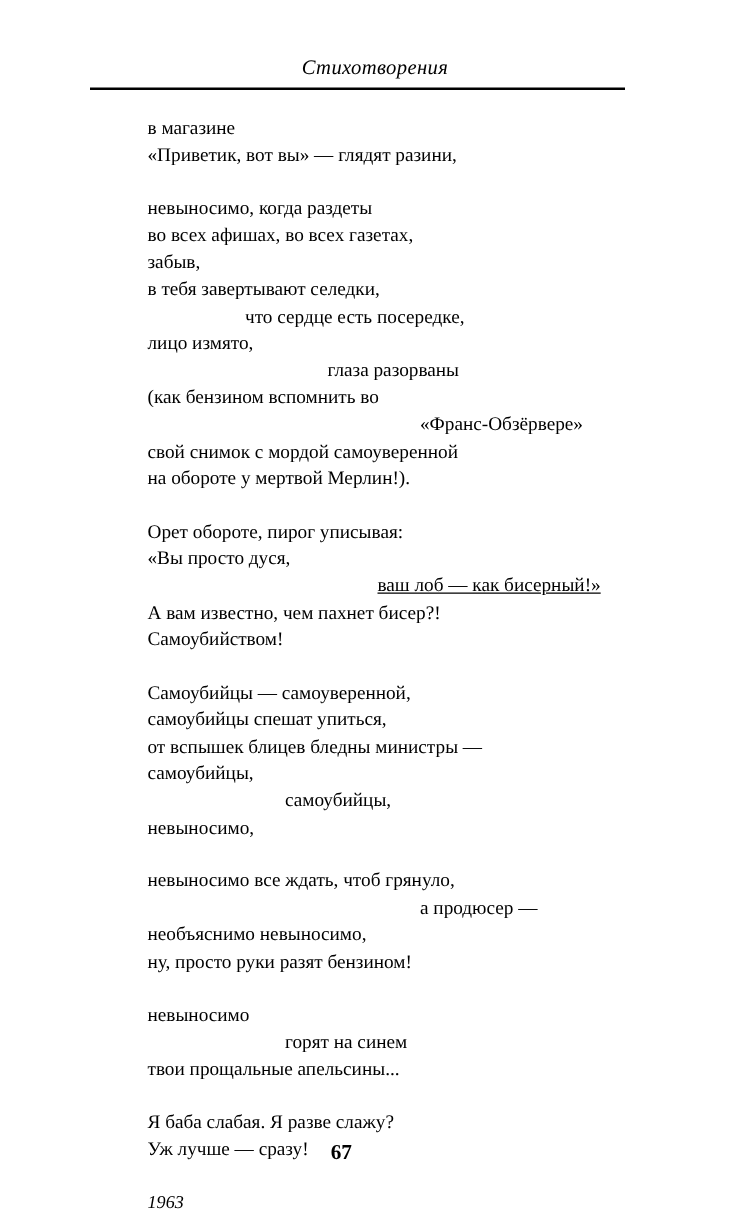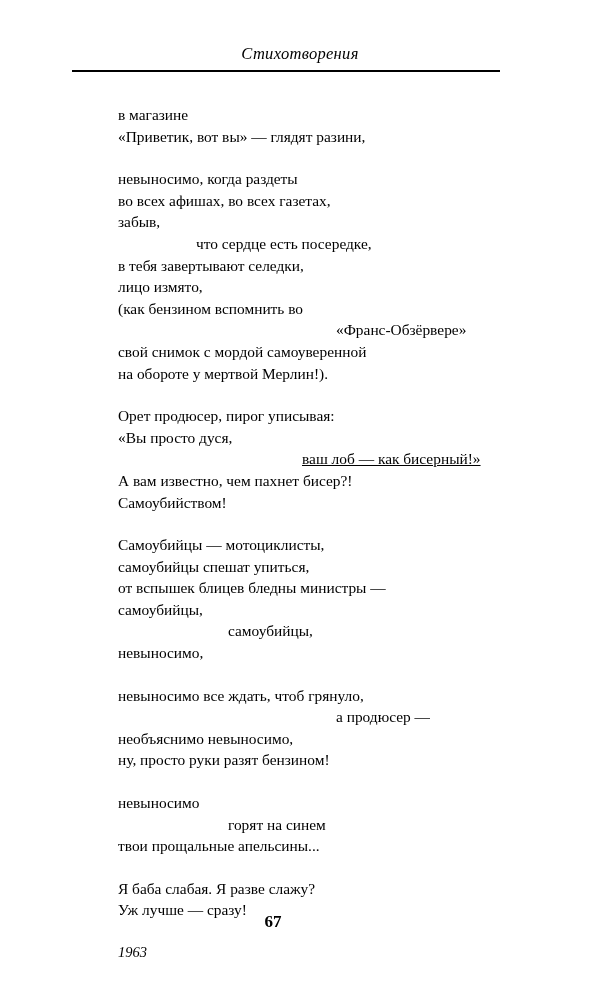--- a/index.html
+++ b/index.html
@@ -43,21 +43,21 @@
   }
   .poem {
     position: absolute;
     left: 118px;
     top: 88px;
     width: 420px;
     font-size: 15.4px;
     line-height: 21.6px;
   }
   .stanza {
-    margin: 16px 0 21px 0;
+    margin: 4px 0 21px 0;
   }
   .line {
     white-space: pre;
     font-family: "Liberation Serif", serif;
   }
   .i1 { padding-left: 0px; }
   .i3 { padding-left: 78px; }
   .i4 { padding-left: 110px; }
   .i5 { padding-left: 144px; }
   .i6 { padding-left: 184px; text-decoration: underline; }
@@ -90,37 +90,38 @@
 
   <div class="poem">
       <div class="stanza">
         <div class="line i1">в магазине</div>
         <div class="line i1">«Приветик, вот вы» — глядят разини,</div>
       </div>
       <div class="stanza">
         <div class="line i1">невыносимо, когда раздеты</div>
         <div class="line i1">во всех афишах, во всех газетах,</div>
         <div class="line i1">забыв,</div>
+        <div class="line i1">в тебя завертывают селедки,</div>
         <div class="line i3">что сердце есть посередке,</div>
-        <div class="line i1">в тебя завертывают селедки,</div>
         <div class="line i1">лицо измято,</div>
+        <div class="line i5">глаза разорваны</div>
         <div class="line i1">(как бензином вспомнить во</div>
         <div class="line i7">«Франс-Обзёрвере»</div>
         <div class="line i1">свой снимок с мордой самоуверенной</div>
         <div class="line i1">на обороте у мертвой Мерлин!).</div>
       </div>
       <div class="stanza">
-        <div class="line i1">Орет продюсер, пирог уписывая:</div>
+        <div class="line i1">Орет обороте, пирог уписывая:</div>
         <div class="line i1">«Вы просто дуся,</div>
         <div class="line i6">ваш лоб — как бисерный!»</div>
         <div class="line i1">А вам известно, чем пахнет бисер?!</div>
         <div class="line i1">Самоубийством!</div>
       </div>
       <div class="stanza">
-        <div class="line i1">Самоубийцы — мотоциклисты,</div>
+        <div class="line i1">Самоубийцы — самоуверенной,</div>
         <div class="line i1">самоубийцы спешат упиться,</div>
         <div class="line i1">от вспышек блицев бледны министры —</div>
         <div class="line i1">самоубийцы,</div>
         <div class="line i4">самоубийцы,</div>
         <div class="line i1">невыносимо,</div>
       </div>
       <div class="stanza">
         <div class="line i1">невыносимо все ждать, чтоб грянуло,</div>
         <div class="line i7">а продюсер —</div>
         <div class="line i1">необъяснимо невыносимо,</div>

